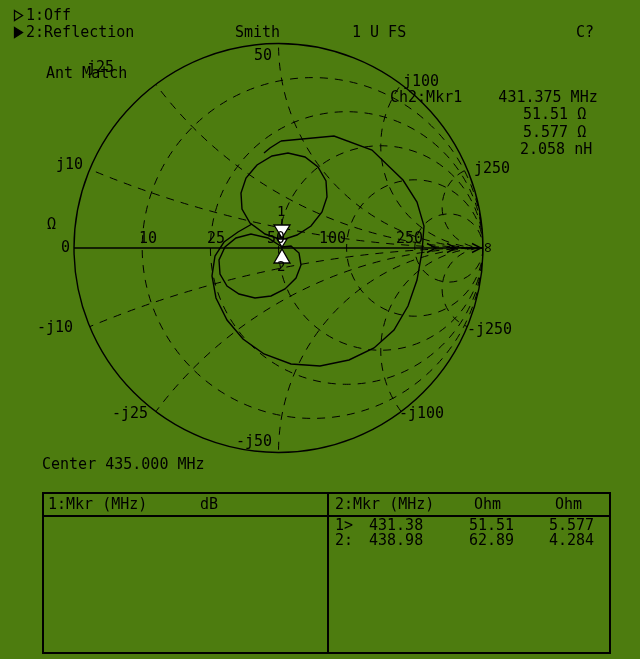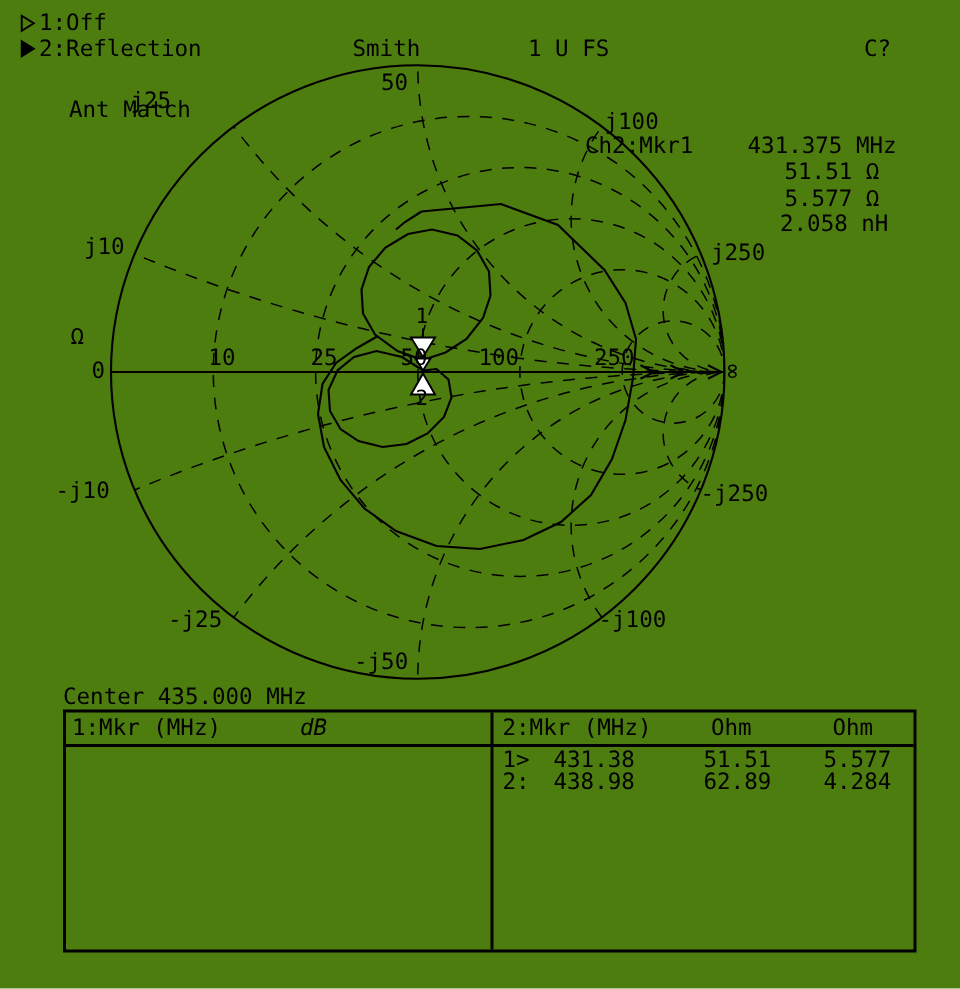--- a/index.html
+++ b/index.html
@@ -6,21 +6,21 @@
   html,body { background:#ffffff; }
   #screen {
     position:relative; width:640px; height:659px;
     background:#4d7c0f; color:#000000;
     font-family:"DejaVu Sans Mono","Liberation Mono",monospace;
     font-size:15px; line-height:15px; overflow:hidden;
   }
   .t { position:absolute; white-space:pre; }
   svg.layer { position:absolute; left:0; top:0; }
   #mtable {
-    position:absolute; left:42px; top:473px; width:569px; height:162px;
+    position:absolute; left:42px; top:492px; width:569px; height:162px;
     border:2px solid #000;
     padding-left:39px;
   }
   #mtable .vdiv { position:absolute; left:283px; top:0; width:0; height:100%; border-left:2px solid #000; }
   #mtable .hline { position:absolute; left:0; top:21px; width:100%; height:0; border-top:2px solid #000; }
   #mtable .t { position:absolute; }
   .rot90 { display:inline-block; transform:rotate(90deg); }
 </style>
 </head>
 <body>
@@ -126,21 +126,21 @@
 
   <span class="t" style="left:277px; top:204px; font-size:14px;">1</span>
   <span class="t" style="left:277px; top:259px; font-size:14px;">2</span>
 
   <span class="t" style="left:42px;  top:457px;">Center 435.000 MHz</span>
 
   <div id="mtable">
     <div class="vdiv"></div>
     <div class="hline"></div>
     <span class="t" style="left:4px;   top:3px;">1:Mkr (MHz)</span>
-    <span class="t" style="left:156px; top:3px;font-style:italic;">dB</span>
+    <span class="t" style="left:156px; top:3px;">dB</span>
     <span class="t" style="left:291px; top:3px;">2:Mkr (MHz)</span>
     <span class="t" style="left:430px; top:3px;">Ohm</span>
     <span class="t" style="left:511px; top:3px;">Ohm</span>
 
     <div>
       <span class="t" style="left:291px; top:24px;">1&gt;</span>
       <span class="t" style="left:325px; top:24px;">431.38</span>
       <span class="t" style="left:425px; top:24px;">51.51</span>
       <span class="t" style="left:505px; top:24px;">5.577</span>
     </div>

